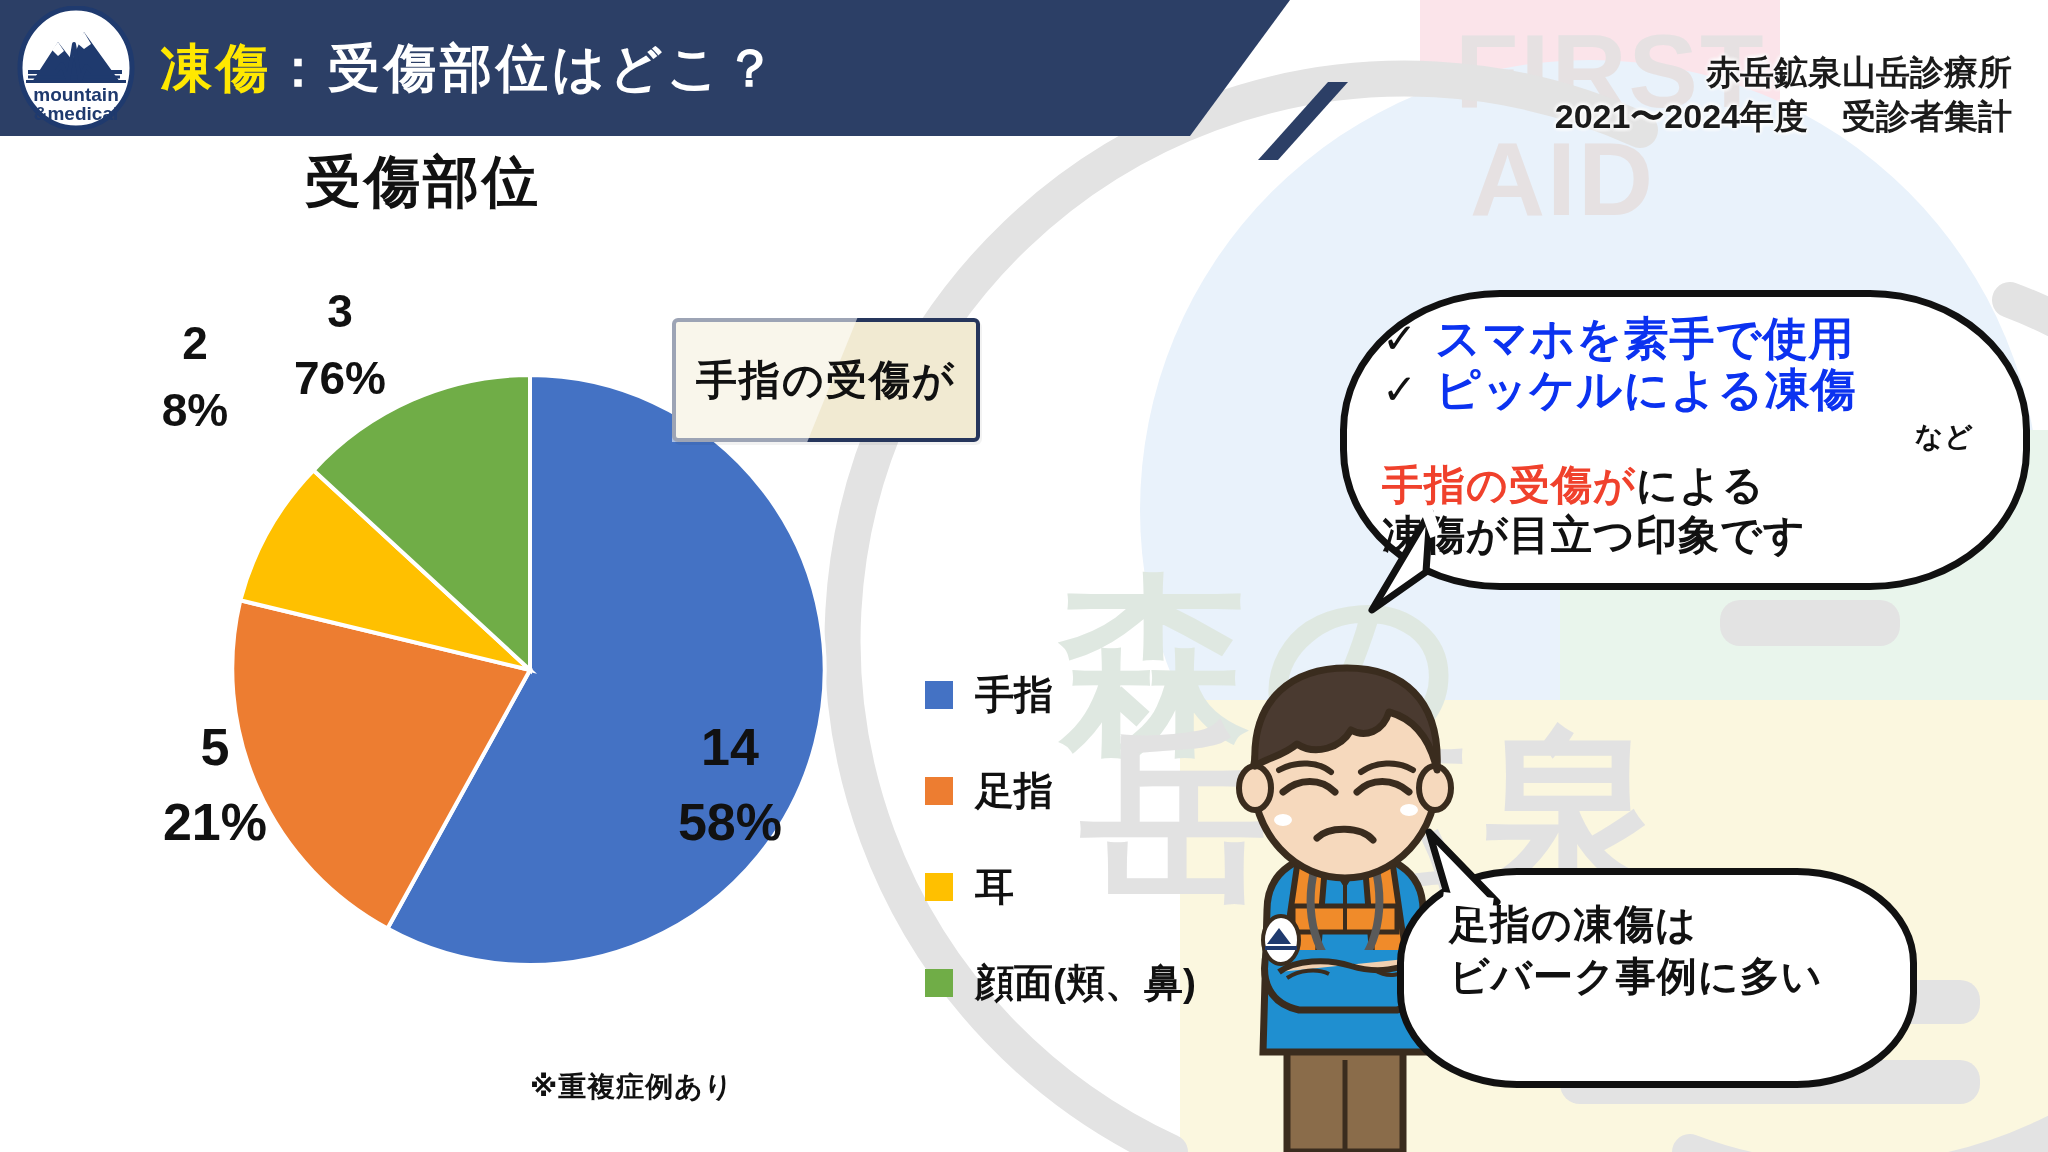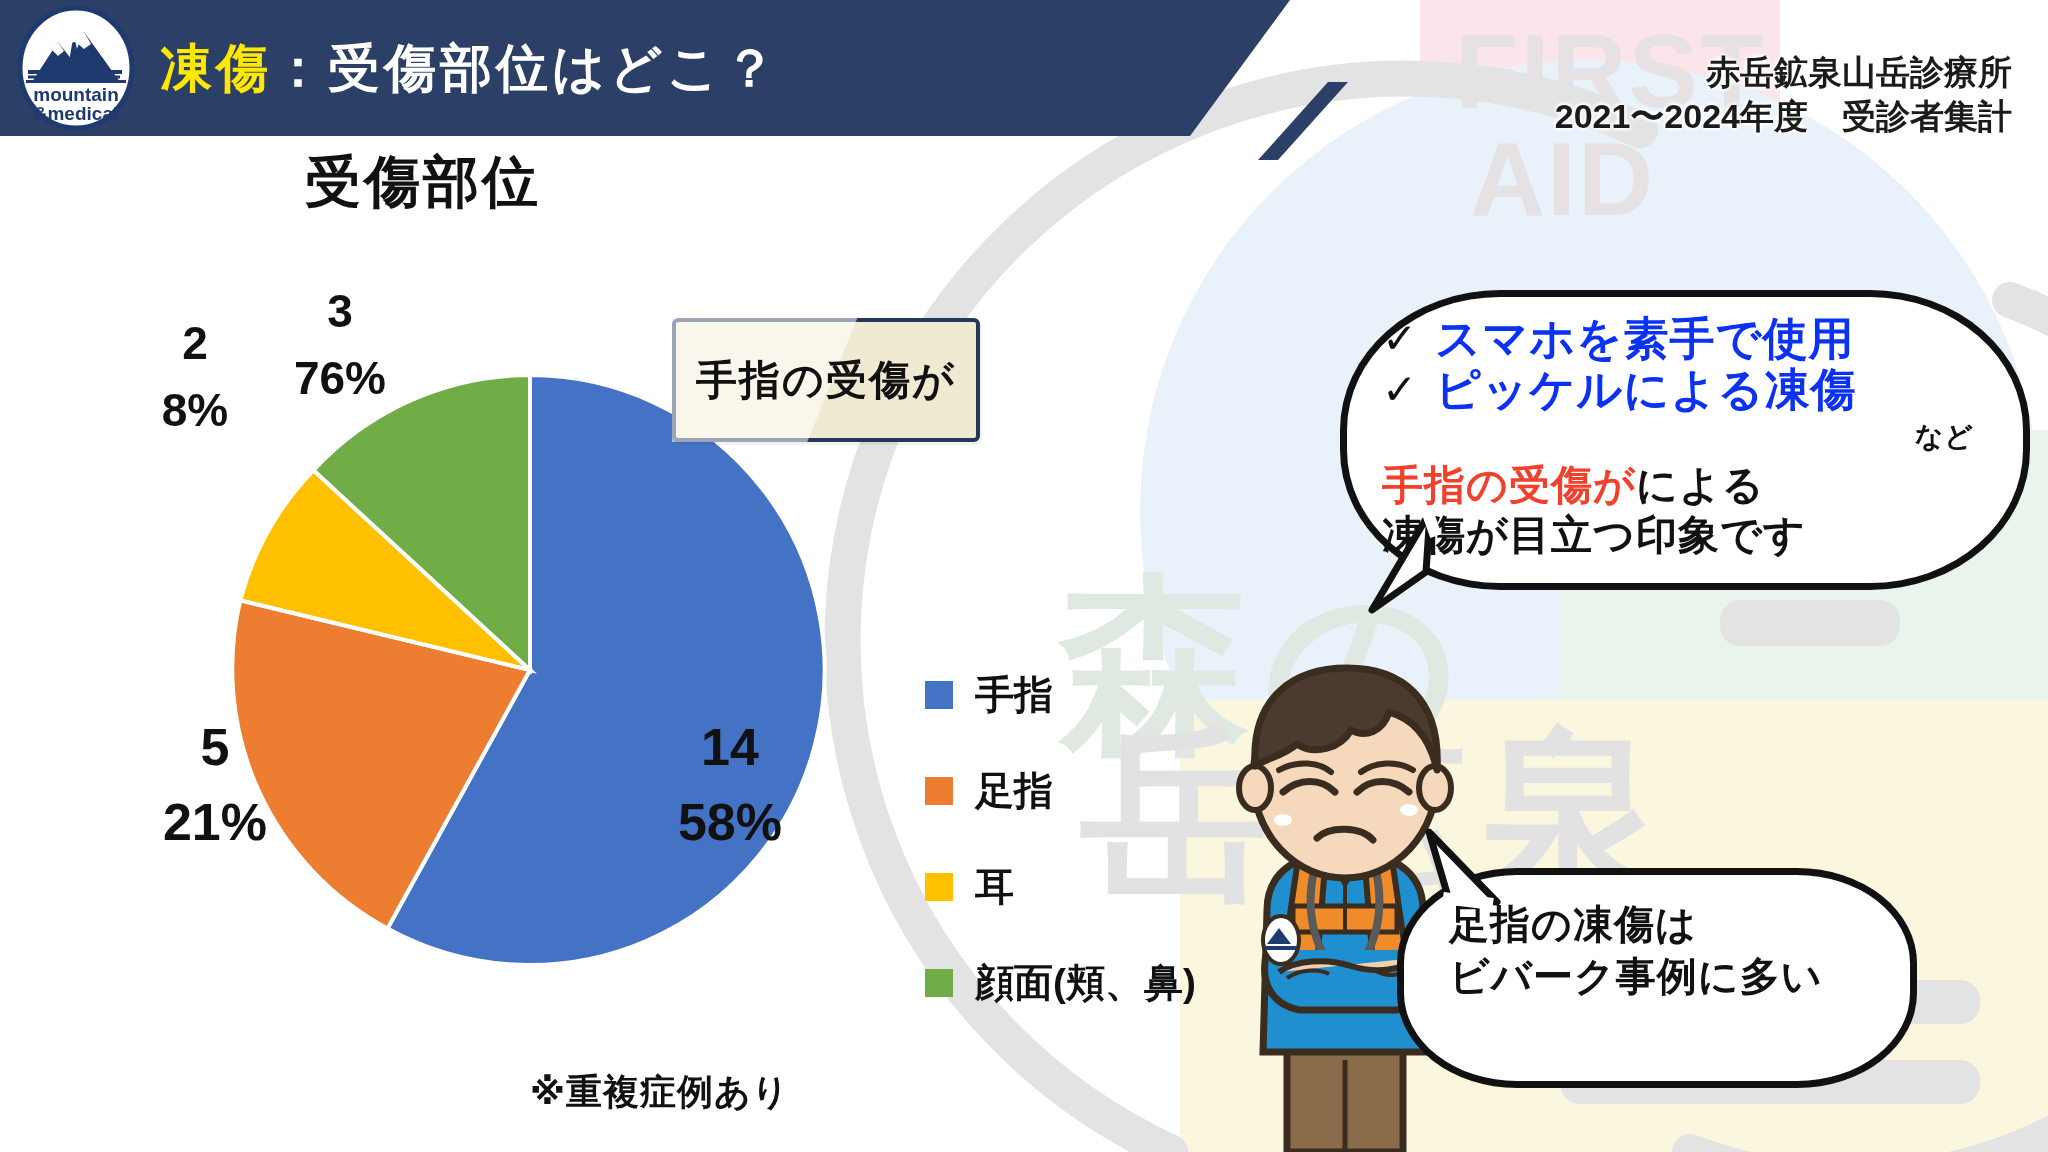--- a/index.html
+++ b/index.html
@@ -49,21 +49,21 @@
        text-align:center;line-height:1.45;white-space:nowrap;}
   .slice-label.big{font-size:52px;}
 
   
   #legend{position:absolute;left:925px;top:660px;z-index:6;}
   .legend-row{display:flex;align-items:center;height:70px;margin-bottom:26px;}
   .legend-swatch{width:28px;height:28px;margin-right:22px;flex:0 0 auto;}
   .legend-text{font-size:39px;font-weight:bold;color:#111;white-space:nowrap;}
 
   #footnote{position:absolute;left:530px;top:1068px;z-index:6;
-       font-size:36px;font-weight:bold;color:#111;letter-spacing:1px;text-align:right;}
+       font-size:28px;font-weight:bold;color:#111;letter-spacing:1px;text-align:right;}
 
   
   #callout{position:absolute;left:672px;top:318px;width:308px;height:124px;z-index:8;}
   #callout .paper{position:absolute;inset:0;background:#f1ead2;
        border:4px solid #26365c;border-radius:6px;
        box-shadow:2px 3px 0 rgba(0,0,0,0.05);}
   #callout .sheen{position:absolute;left:0;top:0;width:100%;height:100%;overflow:hidden;}
   #callout .sheen:after{content:"";position:absolute;left:-30px;top:-60px;width:180px;height:260px;
        background:rgba(255,255,255,0.55);transform:rotate(22deg);}
   #callout .txt{position:absolute;inset:0;display:flex;flex-direction:column;

